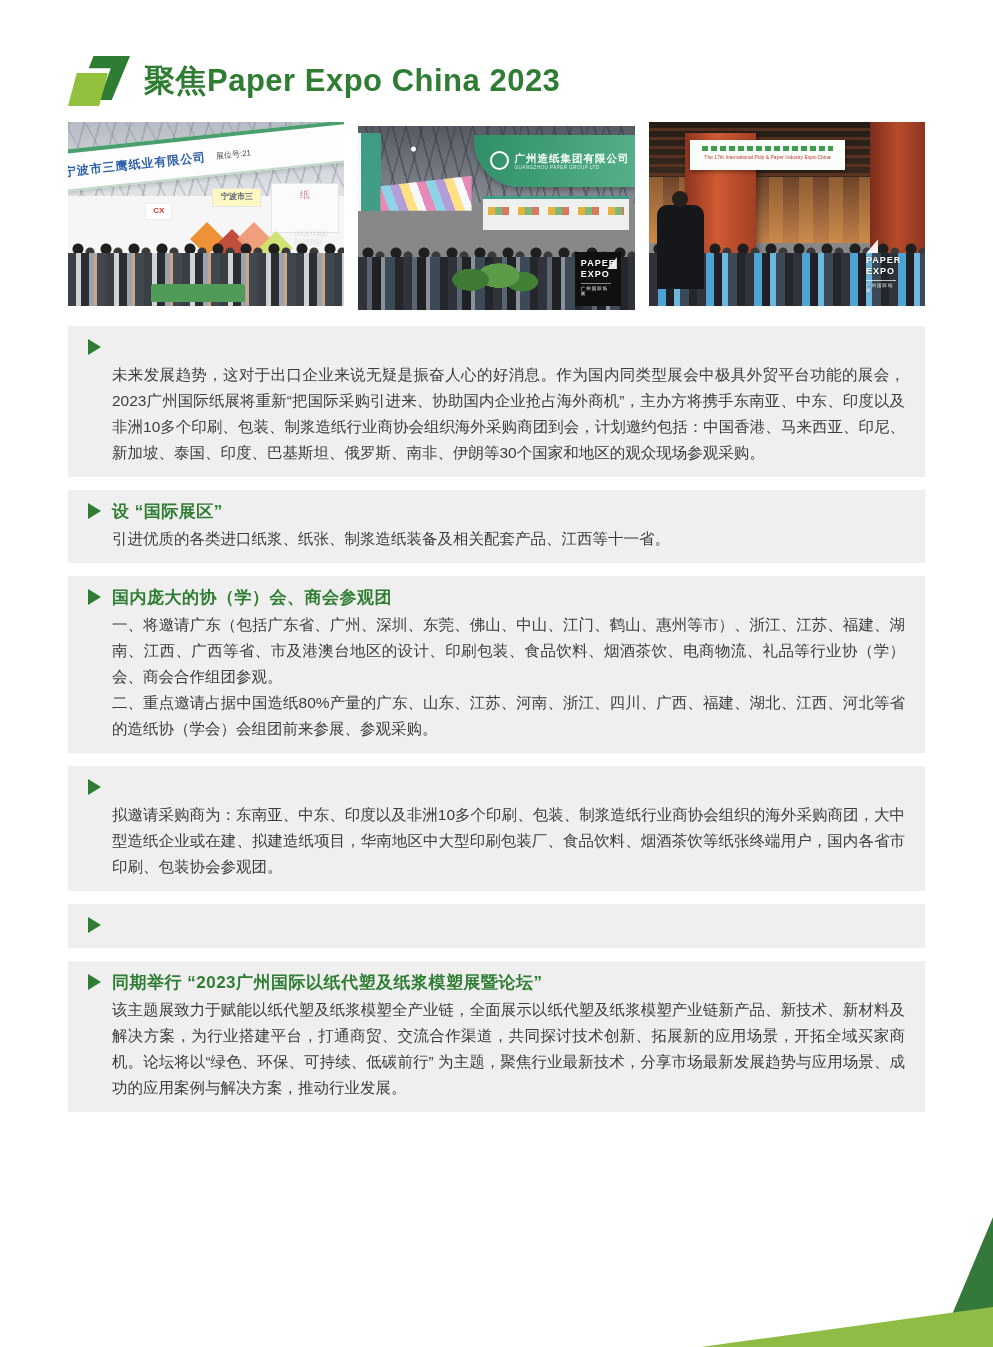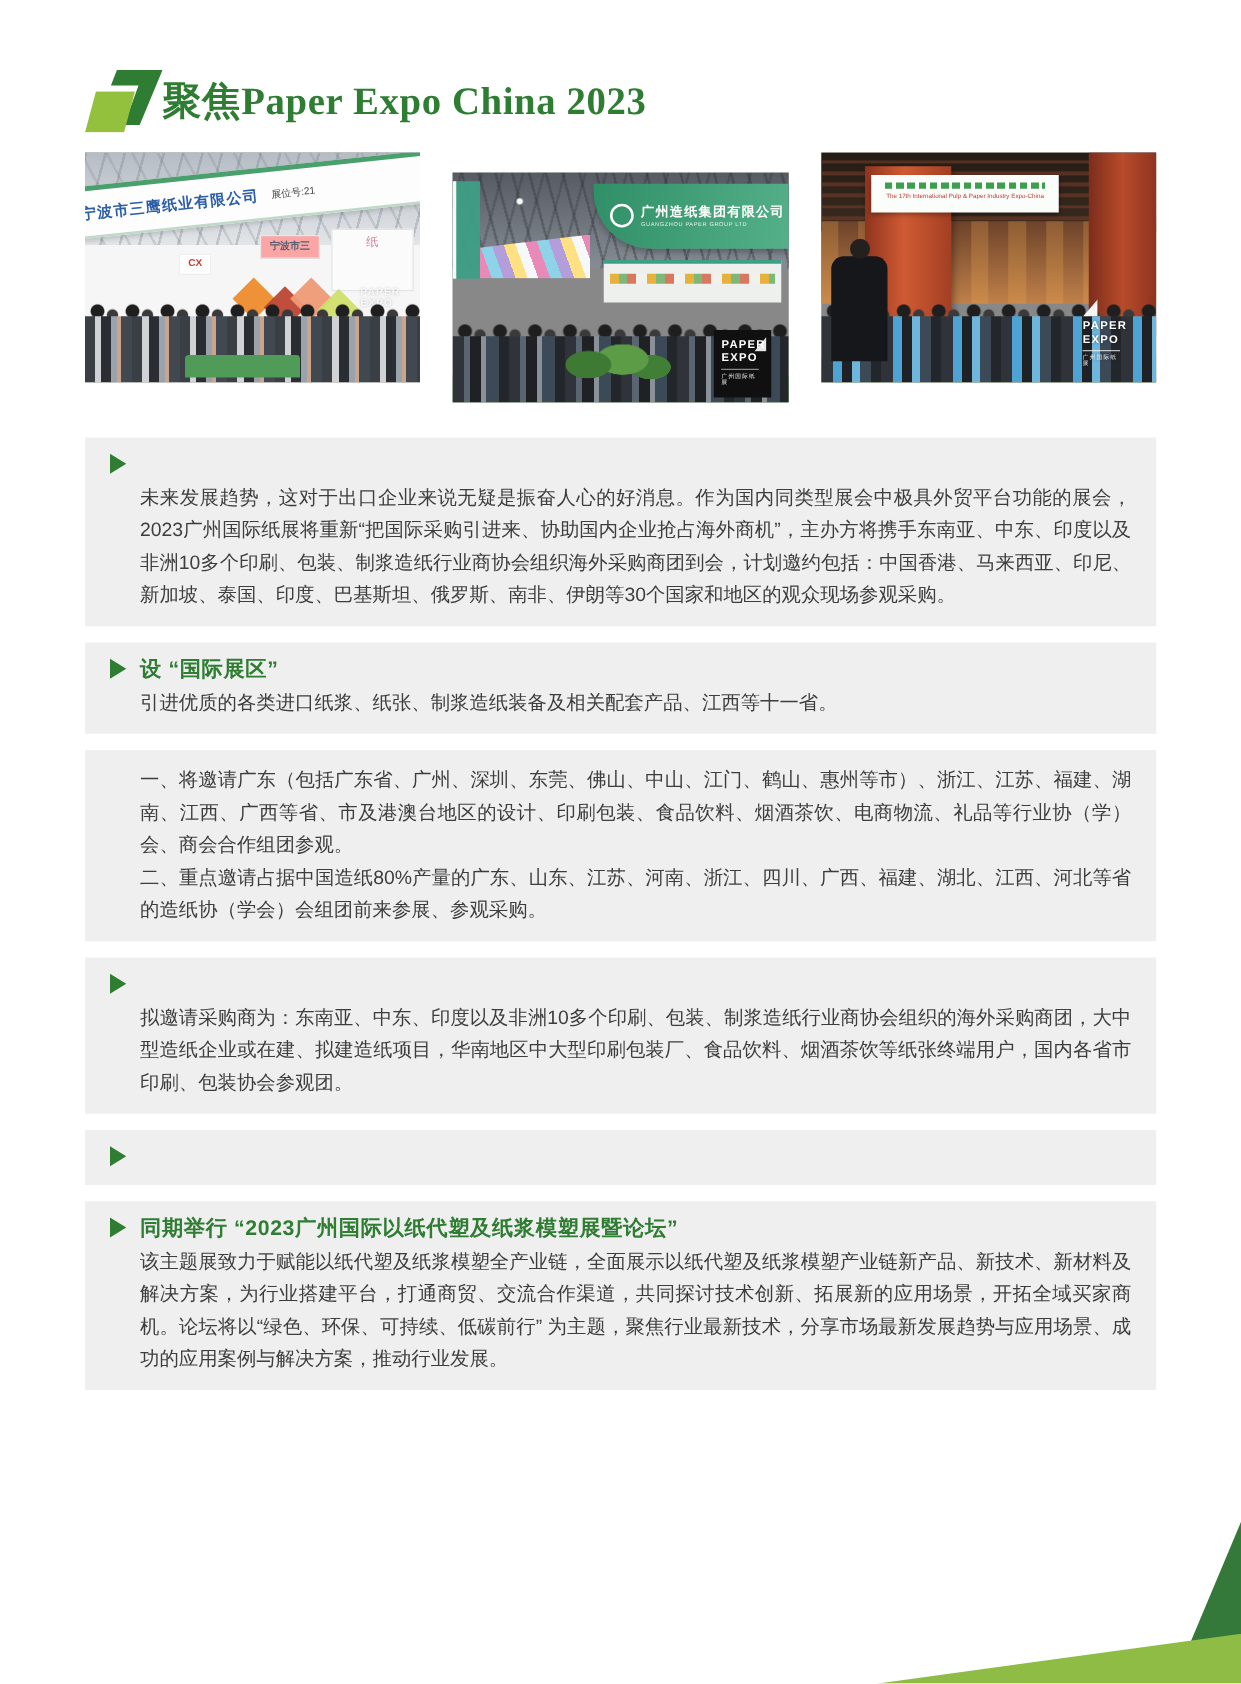--- a/index.html
+++ b/index.html
@@ -6,21 +6,21 @@
   html,body{margin:0;padding:0;}
   body{
     width:993px;height:1347px;position:relative;overflow:hidden;
     background:#ffffff;
     font-family:"Liberation Sans","DejaVu Sans",sans-serif;
     color:#3d3d3d;
   }
   .page{padding:0 68px;position:relative;z-index:2;}
 
   
-  .hdr{display:flex;align-items:center;padding-top:56px;font-family:Liberation Serif, serif;}
+  .hdr{display:flex;align-items:center;gap:14px;padding-top:56px;}
   .logo{position:relative;width:62px;height:50px;flex:0 0 auto;}
   .logo-dark{position:absolute;right:0;top:0;width:48px;height:44px;background:#2e7d32;
     clip-path:polygon(24% 0,100% 0,62% 100%,36% 100%,60% 28%,14% 28%);}
   .logo-light{position:absolute;left:0;bottom:0;width:40px;height:33px;background:#94c13d;
     clip-path:polygon(22% 0,100% 0,78% 100%,0 100%);}
   .hdr h1{margin:0;font-size:31px;font-weight:bold;color:#2e7d32;letter-spacing:.5px;}
 
   
   .photos{display:flex;gap:10px;margin-top:16px;}
   .photo{position:relative;flex:1 1 0;height:184px;overflow:hidden;background:#888;}
@@ -34,21 +34,21 @@
       linear-gradient(180deg,#b6bcc4,#e9ebed);}
   .p1-wall{left:0;top:40%;right:0;height:38%;background:#f6f6f7;}
   .p1-fascia{left:-6%;top:7%;width:112%;height:23%;background:#fdfdfd;
     border-top:4px solid #49a06c;border-bottom:2px solid #bfd9c8;
     transform:rotate(-6deg);box-shadow:0 2px 4px rgba(0,0,0,.15);
     display:flex;align-items:center;gap:10px;padding:0 12px;box-sizing:border-box;position:absolute;}
   .p1-fascia .t{position:static;font-size:12px;font-weight:bold;color:#2b5ea7;letter-spacing:1px;white-space:nowrap;}
   .p1-fascia .n{position:static;font-size:8px;color:#444;white-space:nowrap;}
   .p1-panel{right:2%;top:33%;width:24%;height:26%;background:#fbfbfc;border:1px solid #e2e4e6;
     font-size:10px;color:#d4889c;text-align:center;line-height:2.2;}
-  .p1-side{right:30%;top:36%;width:17%;height:9%;background:#fca5a5;border:1px solid #e4e6e8;
+  .p1-side{right:30%;top:36%;width:17%;height:9%;background:#fef9c3;border:1px solid #e4e6e8;
     font-size:8px;color:#55606e;text-align:center;line-height:16px;font-weight:bold;}
   .p1-cx{left:28%;top:44%;width:9%;height:8%;background:#fff;border:1px solid #eee;
     color:#d23a2e;font-size:8px;font-weight:bold;text-align:center;line-height:14px;}
   .dia{width:24px;height:24px;transform:rotate(45deg);opacity:.95;}
   .d1{left:46%;top:57%;background:#ee8b2b;}
   .d2{left:55%;top:61%;background:#bd4433;}
   .d3{left:63%;top:57%;background:#ef9a76;}
   .d4{left:71%;top:62%;background:#cfe06a;}
   .p1-floor{left:0;bottom:0;right:0;height:14%;background:#d9d9d4;}
   .p1-desk{left:30%;bottom:2%;width:34%;height:10%;background:#4f9b57;border-radius:3px 3px 0 0;}
@@ -180,21 +180,21 @@
         <span style="position:static;display:block">EXPO</span>
       </div>
       <div class="p1-floor"></div>
       <div class="crowd c-light">
         <div class="heads"></div>
         <div class="bodies"></div>
       </div>
       <div class="p1-desk"></div>
     </figure>
 
-    <figure class="photo" style="margin:16px;">
+    <figure class="photo" style="margin:4px;">
       <div class="p2-ceil"></div>
       <div class="p2-lbanner"></div>
       <div class="p2-flags"></div>
       <div class="p2-booth"></div>
       <div class="p2-shelf"></div>
       <div class="p2-banner">
         <span class="lg"></span>
         <span class="tx">
           <span class="a" style="position:static;display:block">广州造纸集团有限公司</span>
           <span class="b" style="position:static;display:block">GUANGZHOU PAPER GROUP LTD</span>
@@ -250,20 +250,24 @@
 
     <section class="info">
       <div class="sec-head">
         <span class="tri"></span>
         <h2>设 “国际展区”</h2>
       </div>
       <p class="sec-body">引进优质的各类进口纸浆、纸张、制浆造纸装备及相关配套产品、江西等十一省。</p>
     </section>
 
     <section class="info">
+      <div class="sec-head">
+        <span class="tri"></span>
+        <h2>国内庞大的协（学）会、商会参观团</h2>
+      </div>
       <p class="sec-body">一、将邀请广东（包括广东省、广州、深圳、东莞、佛山、中山、江门、鹤山、惠州等市）、浙江、江苏、福建、湖南、江西、广西等省、市及港澳台地区的设计、印刷包装、食品饮料、烟酒茶饮、电商物流、礼品等行业协（学）会、商会合作组团参观。
 二、重点邀请占据中国造纸80%产量的广东、山东、江苏、河南、浙江、四川、广西、福建、湖北、江西、河北等省的造纸协（学会）会组团前来参展、参观采购。</p>
     </section>
 
     <section class="info">
       <div class="sec-head">
         <span class="tri"></span>
       </div>
       <p class="sec-body">拟邀请采购商为：东南亚、中东、印度以及非洲10多个印刷、包装、制浆造纸行业商协会组织的海外采购商团，大中型造纸企业或在建、拟建造纸项目，华南地区中大型印刷包装厂、食品饮料、烟酒茶饮等纸张终端用户，国内各省市印刷、包装协会参观团。</p>
     </section>

